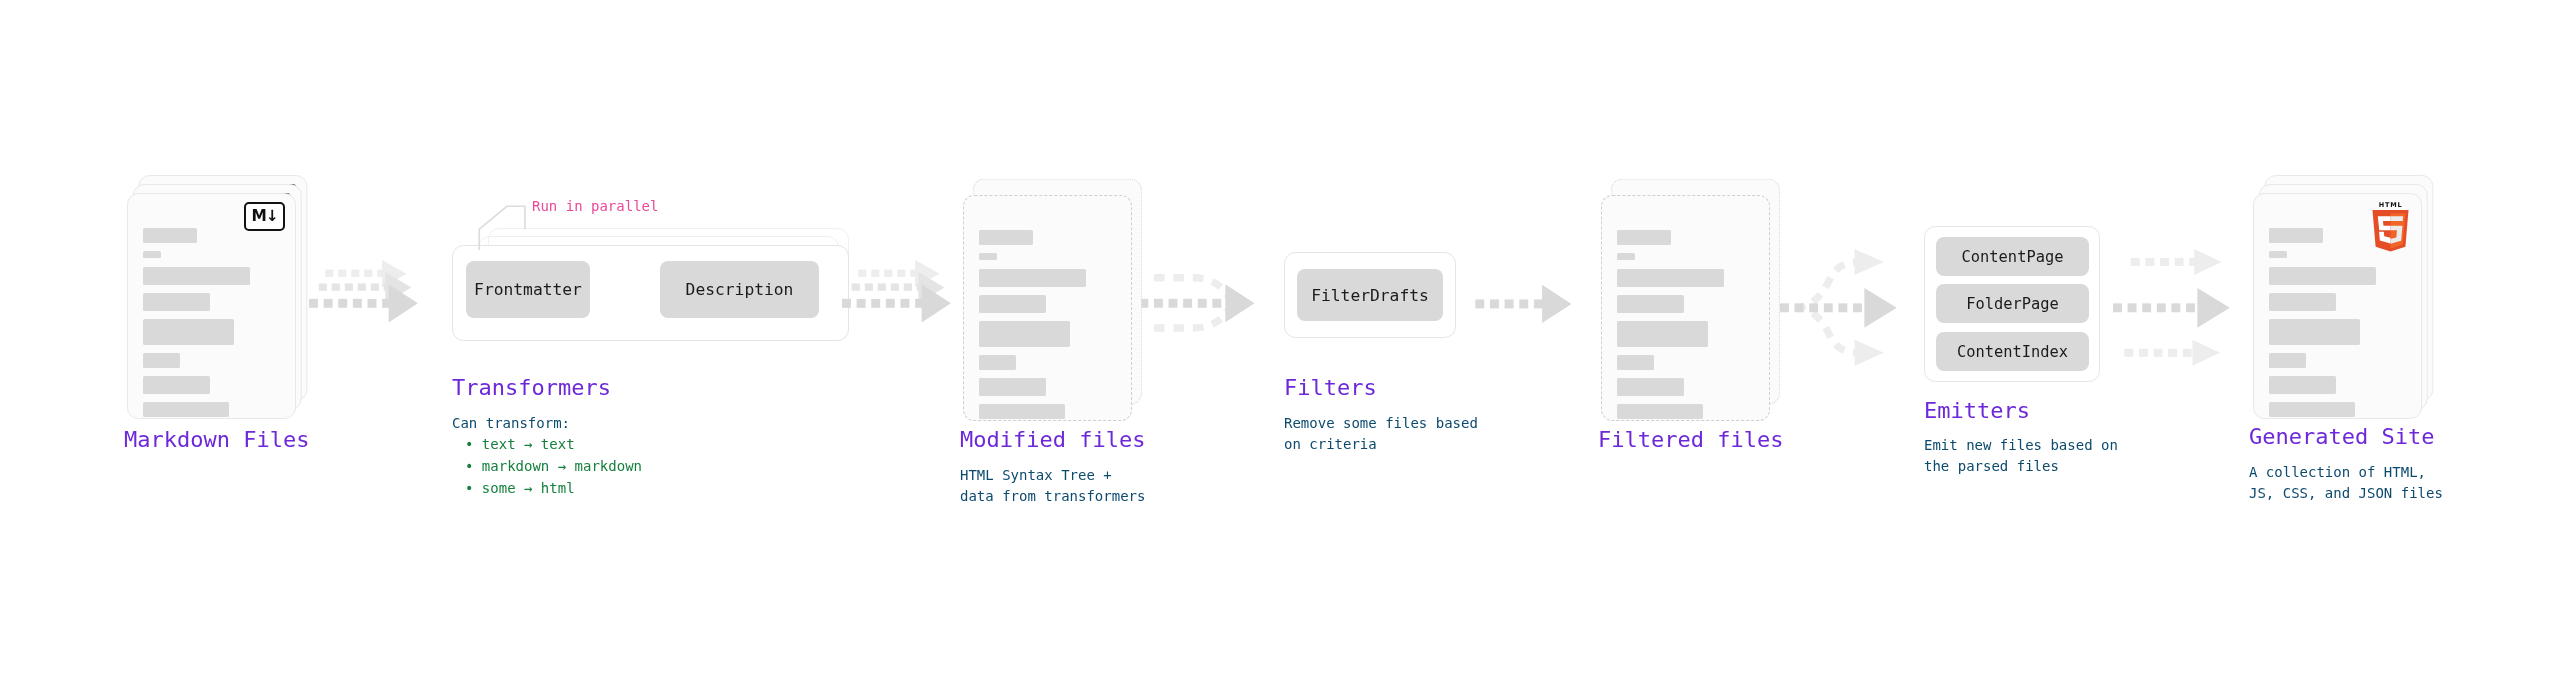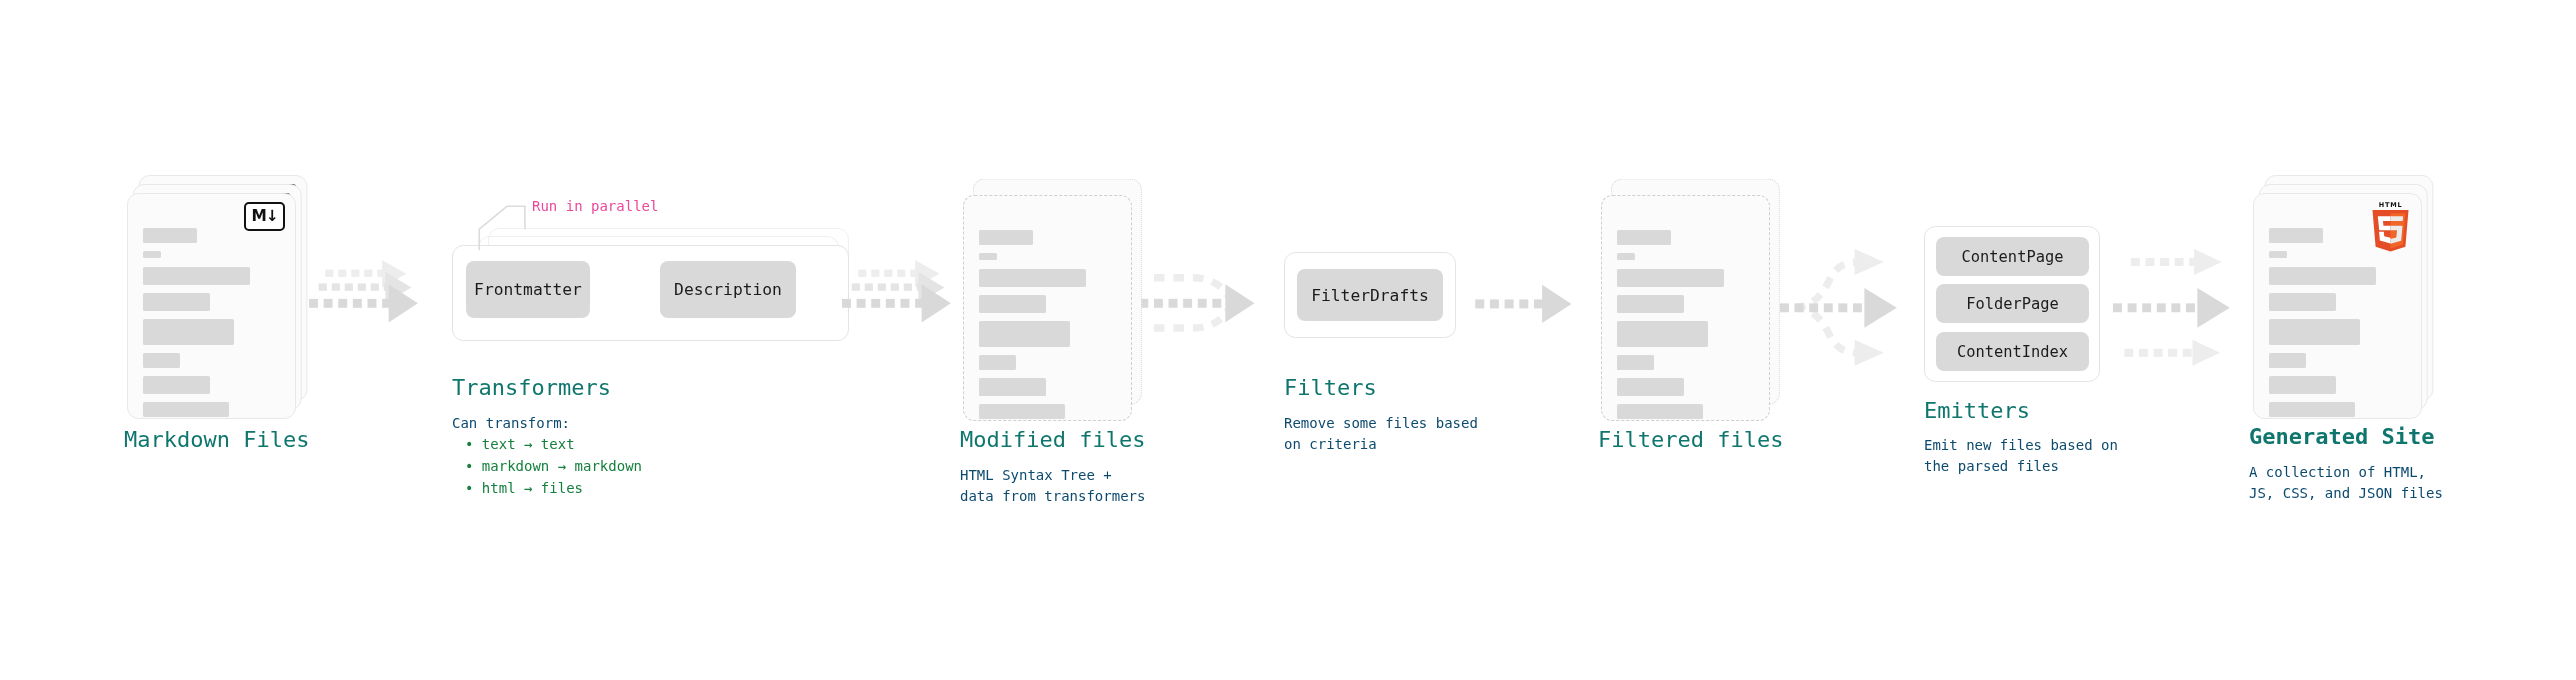--- a/index.html
+++ b/index.html
@@ -85,21 +85,21 @@
 
   
   .tf-ghost{
     position:absolute;border:1.6px solid #ededed;border-radius:11.4px;background:transparent;
     box-sizing:border-box;
   }
   .chip-ghost{position:absolute;border-radius:8.1px;}
 
   
   .title{
-    position:absolute;font-size:22px;letter-spacing:0px;color:#0f766e;white-space:nowrap;
+    position:absolute;font-size:22px;letter-spacing:0px;color:#6d28d9;white-space:nowrap;
   }
   .sub{
     position:absolute;font-size:14px;line-height:1.5;color:#0c4a6e;white-space:pre;
   }
   .parallel-note{
     position:absolute;font-size:14px;color:#ec4899;white-space:nowrap;
   }
   .bullets{position:absolute;font-size:14px;line-height:1.55;color:#15803d;white-space:pre;}
 
   svg{overflow:visible;}
@@ -175,32 +175,32 @@
         <polygon points="40,22 52,28 40,34" fill="#ececec" stroke="none"></polygon>
     </g>
     <g stroke="#d6d6d6" stroke-width="3" fill="none">
       <line x1="0" y1="50" x2="40" y2="50"></line>
         <polygon points="40,44 52,50 40,56" fill="#d6d6d6" stroke="none"></polygon>
     </g>
   </svg>
 
   <div class="pbox" style="left:452px;top:245px;width:397px;height:96px;"></div>
   <div class="chip" style="left:466px;top:261px;width:124px;height:57px;">Frontmatter</div>
-  <div class="chip" style="left:660px;top:261px;width:136px;height:57px;">Description</div>
+  <div class="chip" style="left:660px;top:261px;width:159px;height:57px;">Description</div>
 
   <svg class="node" style="left:476px;top:203px;" width="106" height="49" viewBox="0 0 130 60">
     <path d="M4,58 L4,32 L38,4 L60,4 L60,32" fill="none" stroke="#dcdcdc" stroke-width="2"></path>
   </svg>
   <div class="parallel-note" style="left:532px;top:198px;">Run in parallel</div>
 
   <div class="title" style="left:452px;top:375px;">Transformers</div>
   <div class="sub" style="left:452px;top:413px;">Can transform:</div>
   <div class="bullets" style="left:465px;top:434px;">• text → text</div>
   <div class="bullets" style="left:465px;top:456px;">• markdown → markdown</div>
-  <div class="bullets" style="left:465px;top:478px;">• html → files</div>
+  <div class="bullets" style="left:465px;top:478px;">• some → html</div>
 
   <svg class="node" style="left:837px;top:268px;" width="114" height="65" viewBox="0 0 140 80">
     <g fill="#ededed">
       <rect x="26" y="2" width="10" height="9"></rect>
         <rect x="42" y="2" width="10" height="9"></rect>
       <rect x="58" y="2" width="10" height="9"></rect>
         <rect x="74" y="2" width="10" height="9"></rect>
       <rect x="90" y="2" width="10" height="9"></rect>
       <polygon points="96,-10 126,7 96,24"></polygon>
     </g>
@@ -368,18 +368,18 @@
       <div class="skel s1"></div>
       <div class="skel s2"></div>
       <div class="skel s3"></div>
       <div class="skel s4"></div>
       <div class="skel s5"></div>
       <div class="skel s6"></div>
       <div class="skel s7"></div>
       <div class="skel s8"></div>
     </div>
   </div>
-  <div class="title" style="left:2249px;top:424px;font-weight:bold;">Generated Site</div>
+  <div class="title" style="left:2249px;top:424px;">Generated Site</div>
   <div class="sub" style="left:2249px;top:462px;">A collection of HTML,
 JS, CSS, and JSON files</div>
 
 </div>
 
 
 </body></html>

